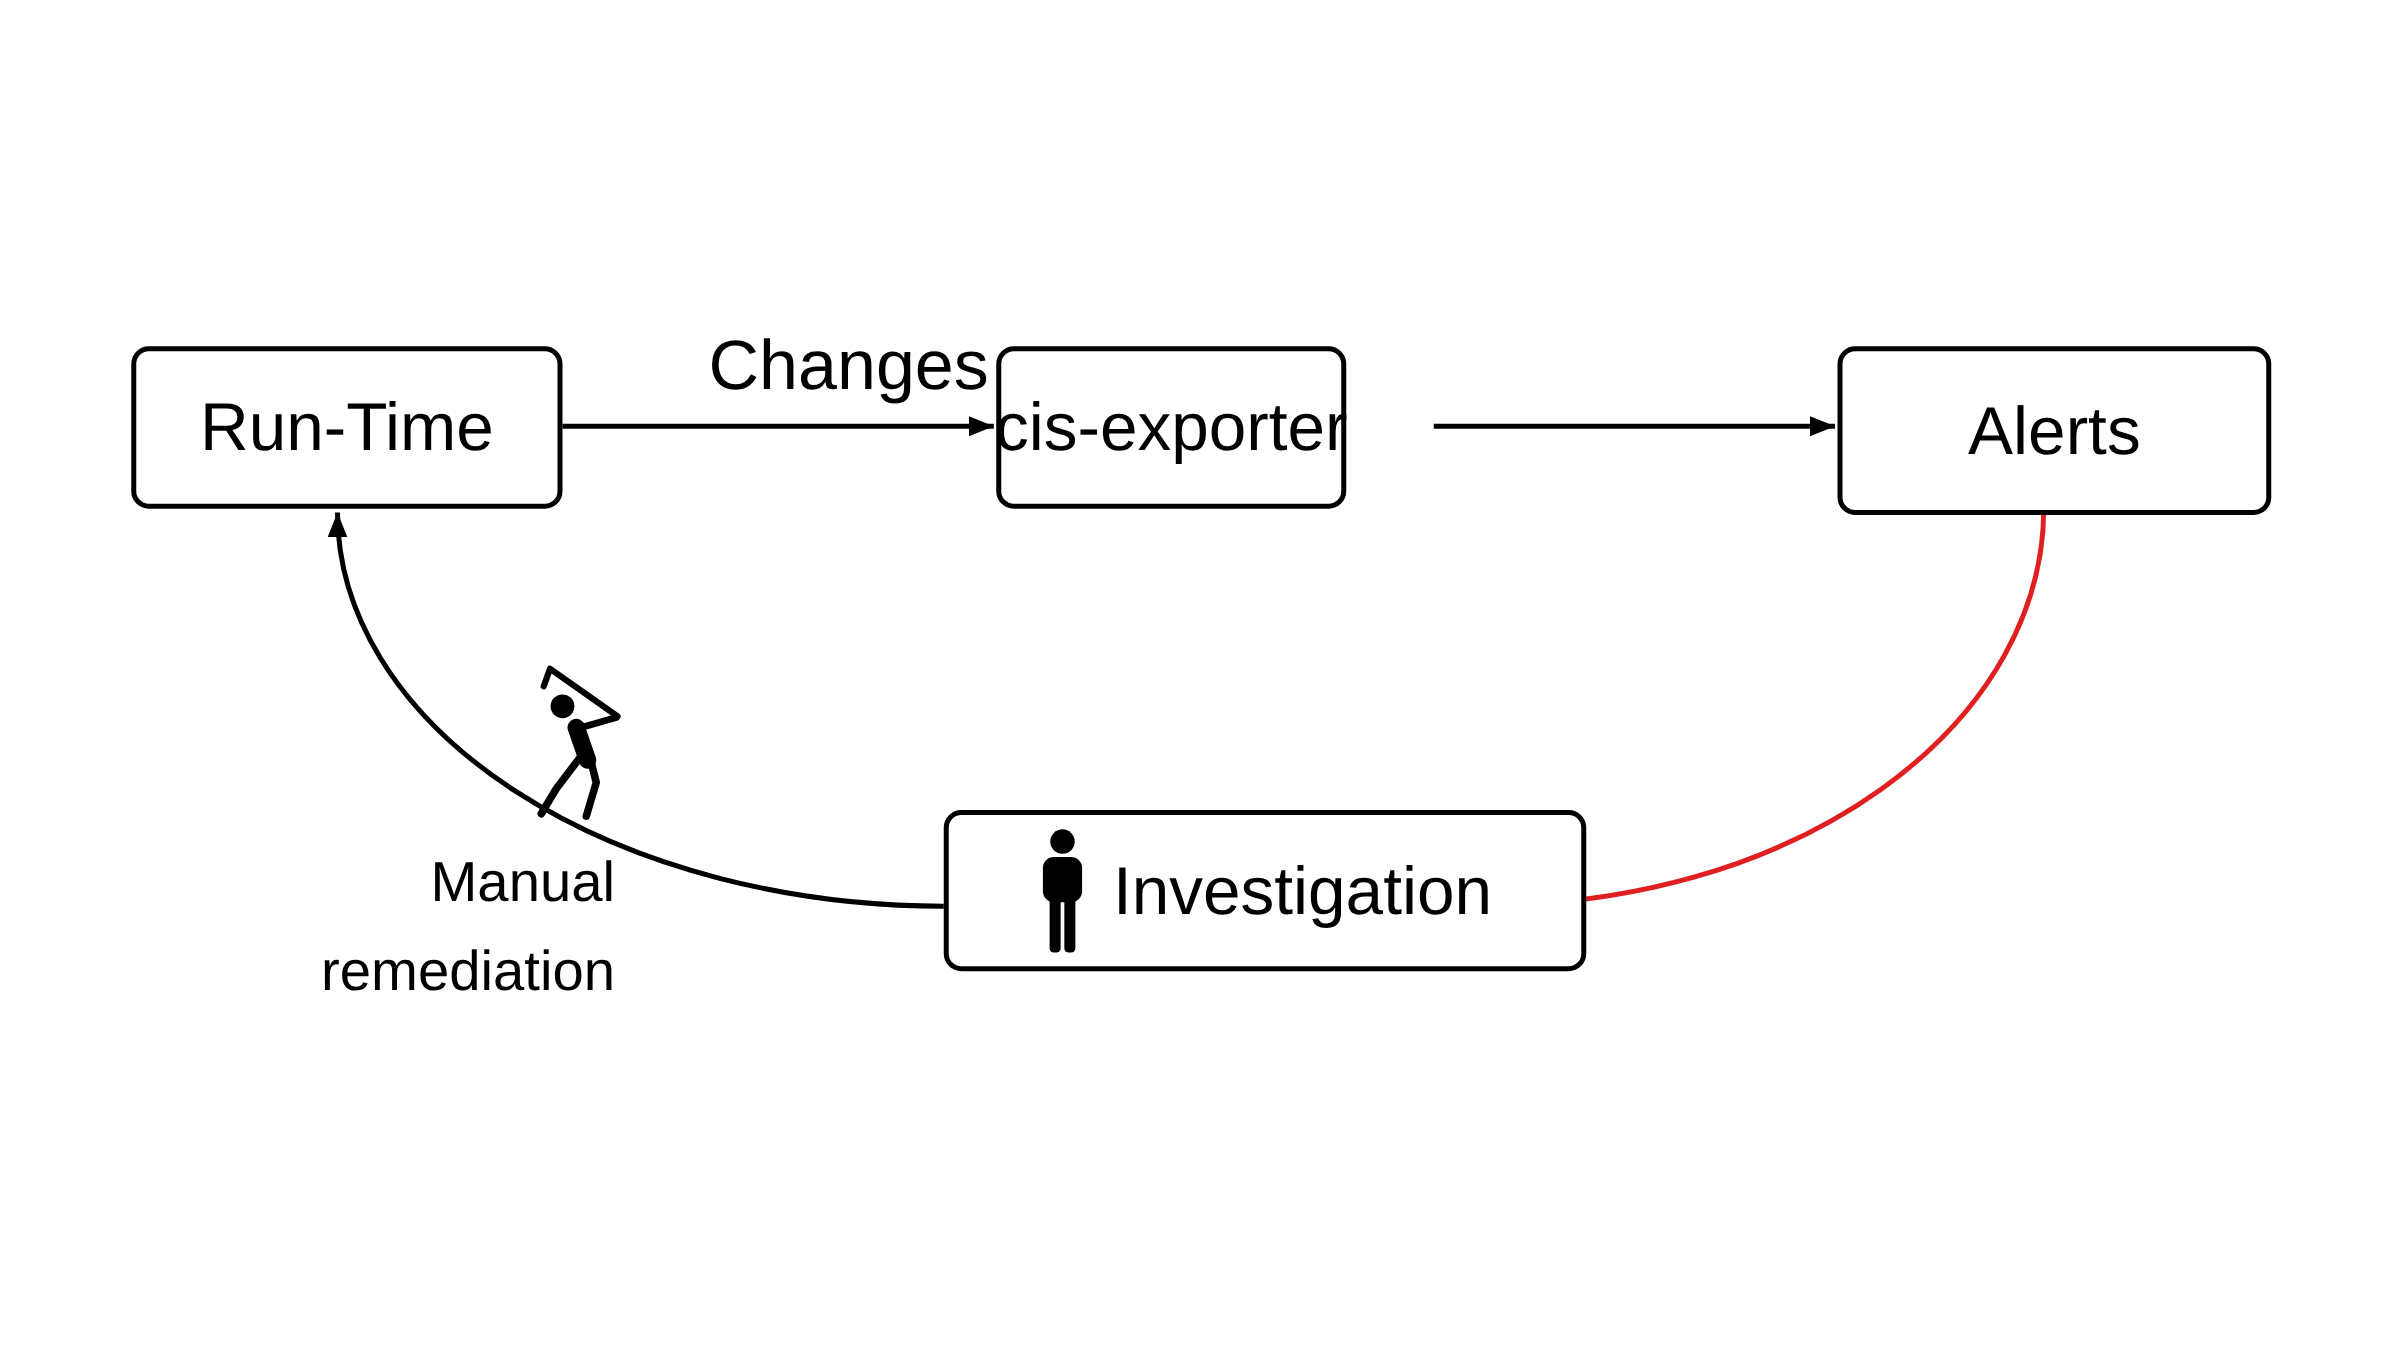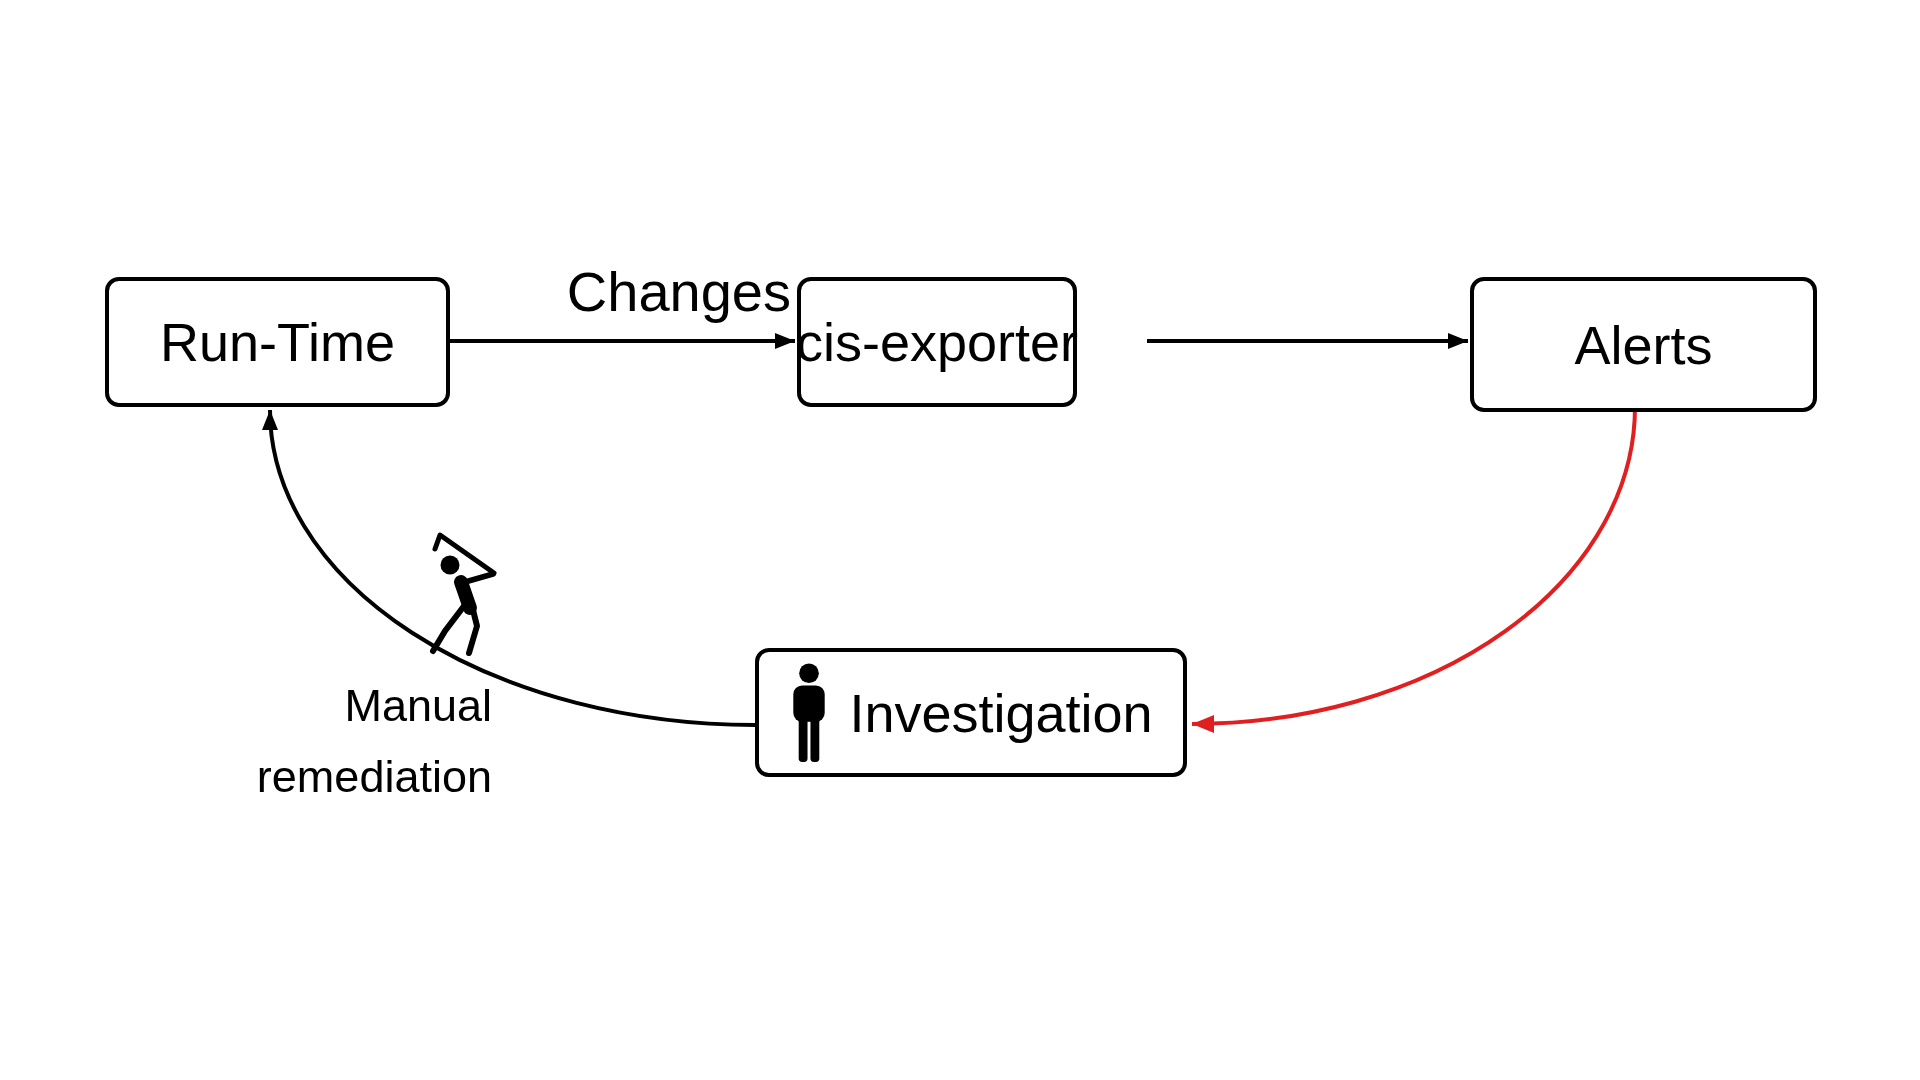--- a/index.html
+++ b/index.html
@@ -33,21 +33,21 @@
     justify-content: center;
     gap: 20px;
     font-size: 54px;
     font-weight: 500;
     color: #000000;
     white-space: nowrap;
   }
   .node-run-time      { left: 105px;  top: 277px; width: 345px; height: 130px; }
   .node-cis-exporter  { left: 797px;  top: 277px; width: 280px; height: 130px; }
   .node-alerts        { left: 1470px; top: 277px; width: 347px; height: 135px; }
-  .node-investigation { left: 755px;  top: 648px; width: 432px; height: 129px; }
+  .node-investigation { left: 755px;  top: 648px; width: 514px; height: 129px; }
   .edge-label {
     position: absolute;
     color: #000000;
     text-align: right;
     font-weight: 500;
   }
   .label-changes {
     left: 451px; top: 266px; width: 340px;
     font-size: 56px; line-height: 52px;
   }

